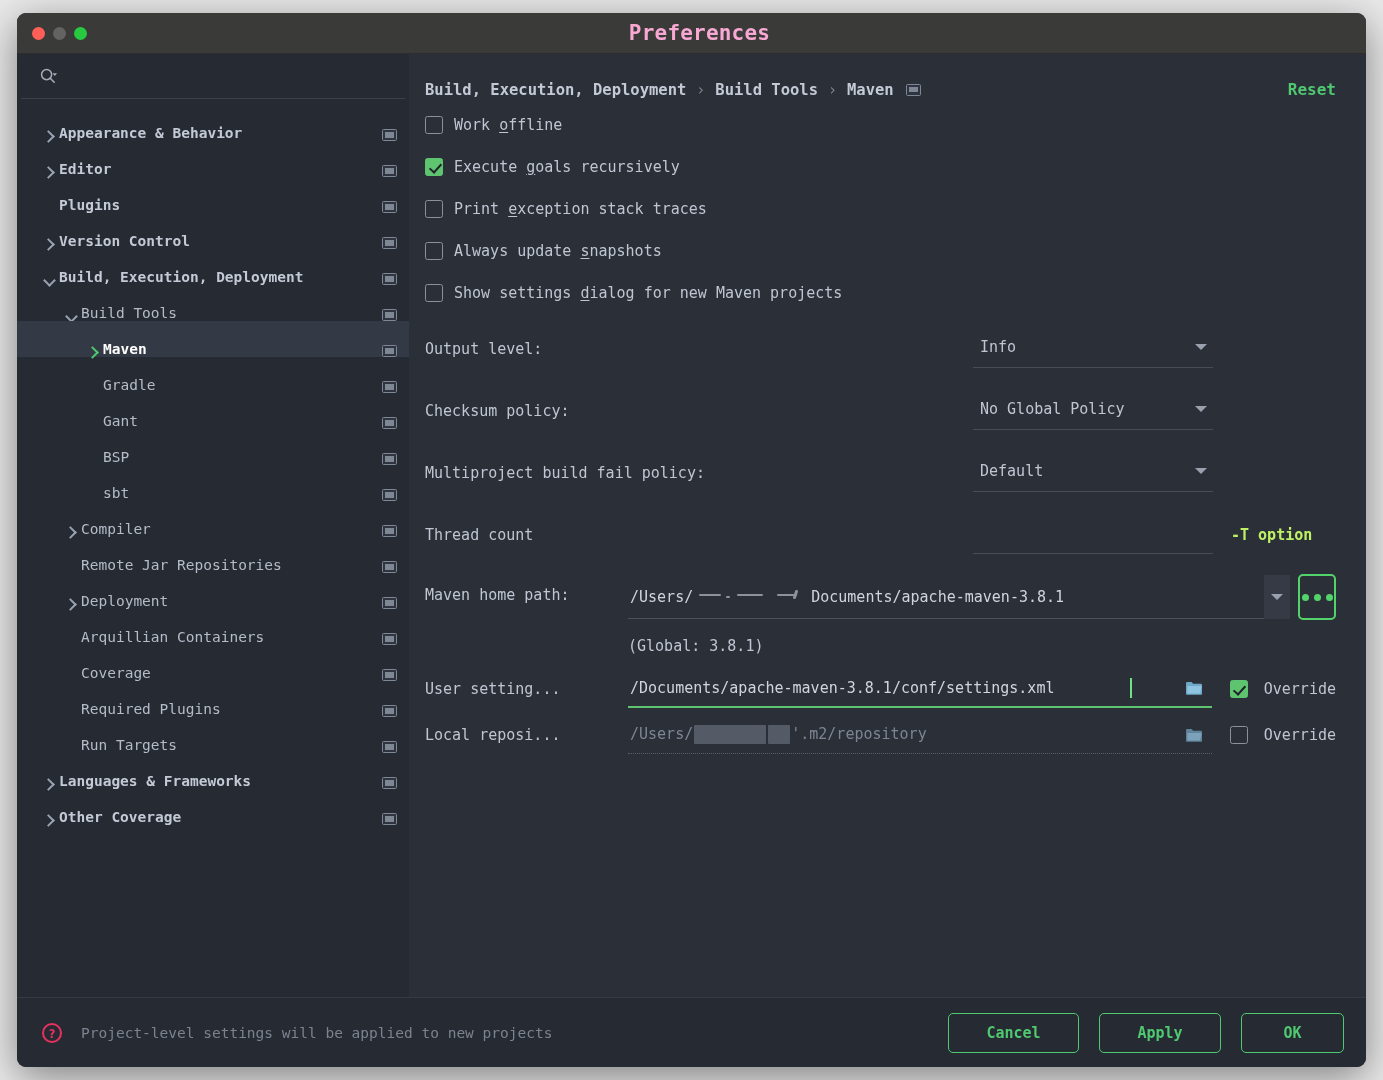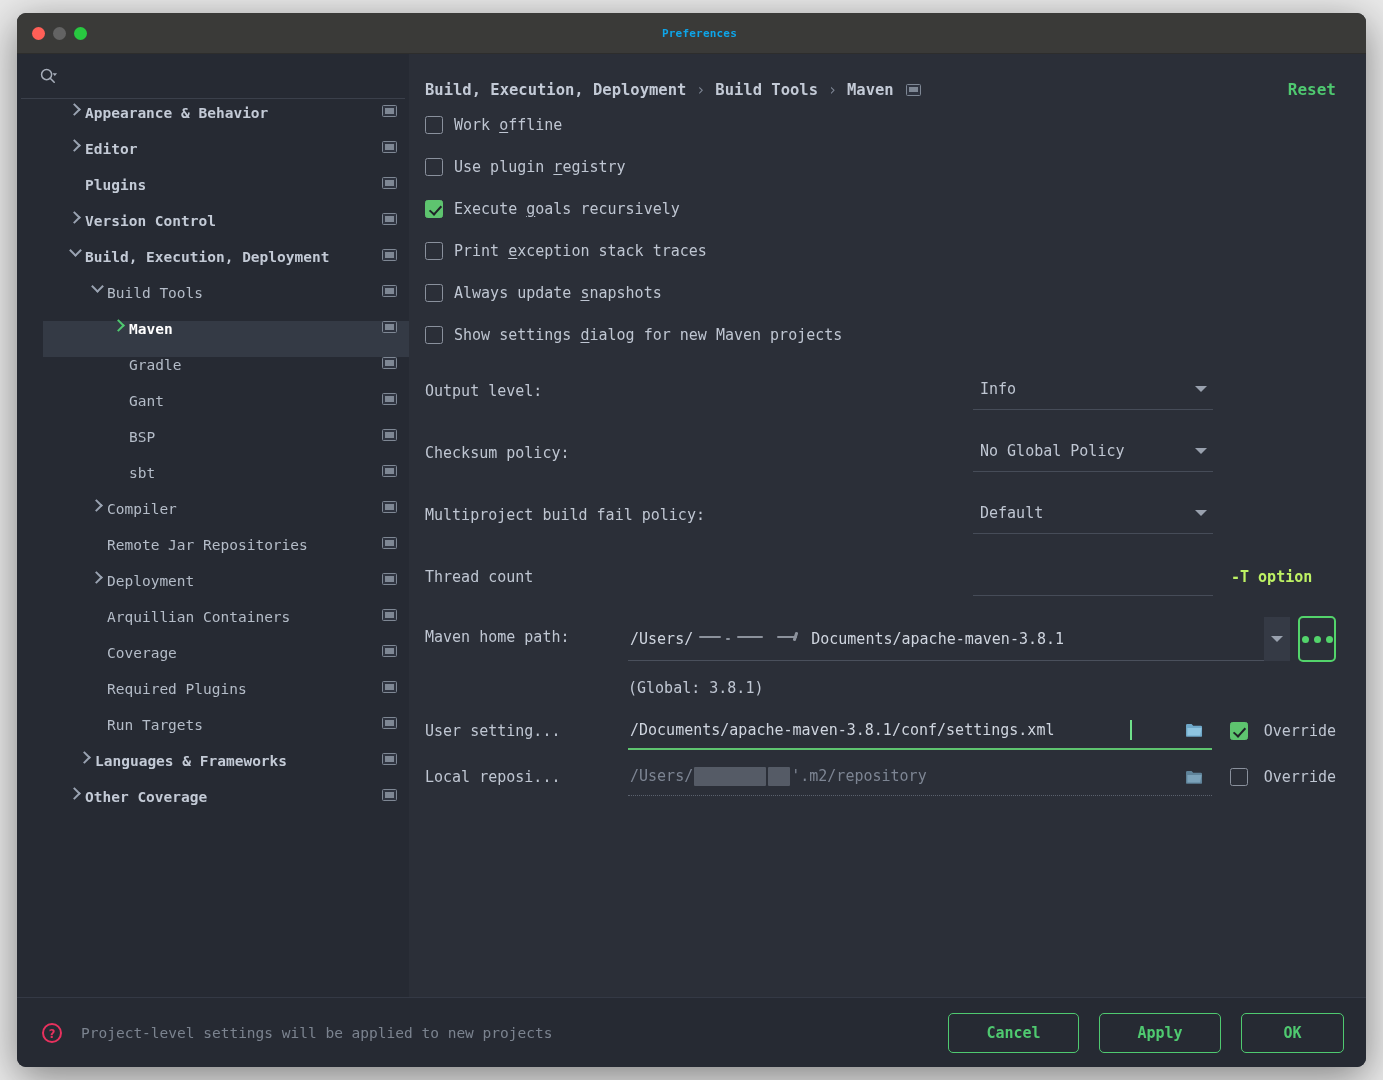--- a/index.html
+++ b/index.html
@@ -36,23 +36,23 @@
   }
   .lights { display: flex; gap: 8px; margin-left: 15px; }
   .light { width: 13px; height: 13px; border-radius: 50%; }
   .light.red   { background: #ff5f57; }
   .light.amber { background: #636363; }
   .light.green { background: #28c840; }
   #window-title {
     position: absolute;
     left: 16px; right: 0;
     text-align: center;
-    font-size: 11px;
+    font-size: 21px;
     font-weight: bold;
-    color: #0ea5e9;
+    color: #f9a8d4;
     letter-spacing: 0.2px;
     pointer-events: none;
   }
 
   
   #body { flex: 1 1 auto; display: flex; min-height: 0; background: #2b2f38; }
 
   
   #sidebar {
     width: 393px;
@@ -76,25 +76,24 @@
     background: transparent; border: none; outline: none;
     color: #c0c5ce; font-family: inherit; font-size: 14px;
     width: 100%; padding: 0;
   }
   #search-field::placeholder { color: #6b7280; }
 
   #tree { padding-top: 6px; overflow: hidden; flex: 1 1 auto; }
   .tree-item {
     height: 36px;
     display: flex;
-    align-items: flex-start;
+    align-items: flex-end;
     padding-right: 12px;
     cursor: default;
     position: relative;
-    margin-left: 26px;
   }
   .tree-item.selected { background: #343a45; }
   .tw {
     width: 20px; flex: 0 0 20px;
     display: flex; align-items: center; justify-content: center;
     font-size: 0;
   }
   .chev { width: 9px; height: 9px; border-right: 2px solid #9aa3b2; border-bottom: 2px solid #9aa3b2; }
   .chev.right { transform: rotate(-45deg); margin-left: -2px; }
   .chev.down  { transform: rotate(45deg); margin-top: -3px; }
@@ -427,21 +426,21 @@
           <div class="tree-item" style="padding-left: 44px;">
             <span class="tw"></span>
             <span class="tree-label">Required Plugins</span>
             <span class="mon"></span>
           </div>
           <div class="tree-item" style="padding-left: 44px;">
             <span class="tw"></span>
             <span class="tree-label">Run Targets</span>
             <span class="mon"></span>
           </div>
-          <div class="tree-item bold" style="padding-left: 32px;">
+          <div class="tree-item bold" style="padding-left: 22px;">
             <span class="tw">
               <span class="chev right"></span>
             </span>
             <span class="tree-label">Languages &amp; Frameworks</span>
             <span class="mon"></span>
           </div>
           <div class="tree-item bold" style="padding-left: 22px;">
             <span class="tw">
               <span class="chev right"></span>
             </span>
@@ -462,24 +461,20 @@
         <span class="mon" style="margin-left:4px;"></span>
         <button id="reset-btn">Reset</button>
       </div>
 
       <div id="form">
 
         <div id="checkbox-group">
             <div class="cb-row">
               <span class="cbox"></span>
               <span class="cb-label"><span>Work </span><u>o</u><span>ffline</span></span>
-            </div>
-            <div class="cb-row">
-              <span class="cbox"></span>
-              <span class="cb-label"><span>Use plugin </span><u>r</u><span>egistry</span></span>
             </div>
             <div class="cb-row">
               <span class="cbox checked"></span>
               <span class="cb-label"><span>Execute </span><u>g</u><span>oals recursively</span></span>
             </div>
             <div class="cb-row">
               <span class="cbox"></span>
               <span class="cb-label"><span>Print </span><u>e</u><span>xception stack traces</span></span>
             </div>
             <div class="cb-row">

